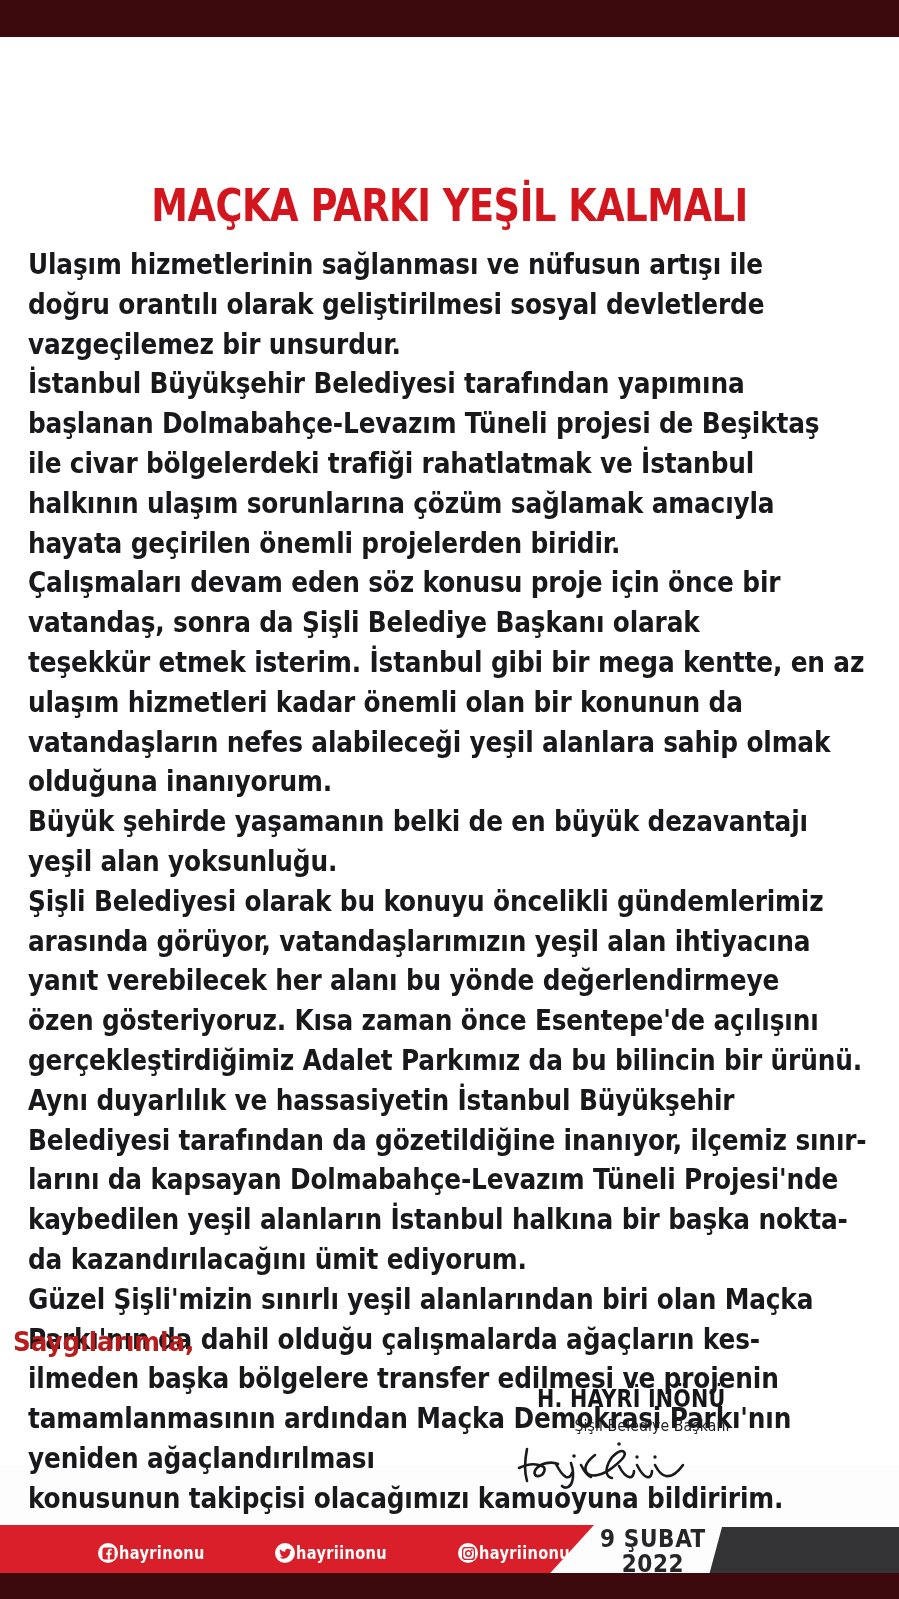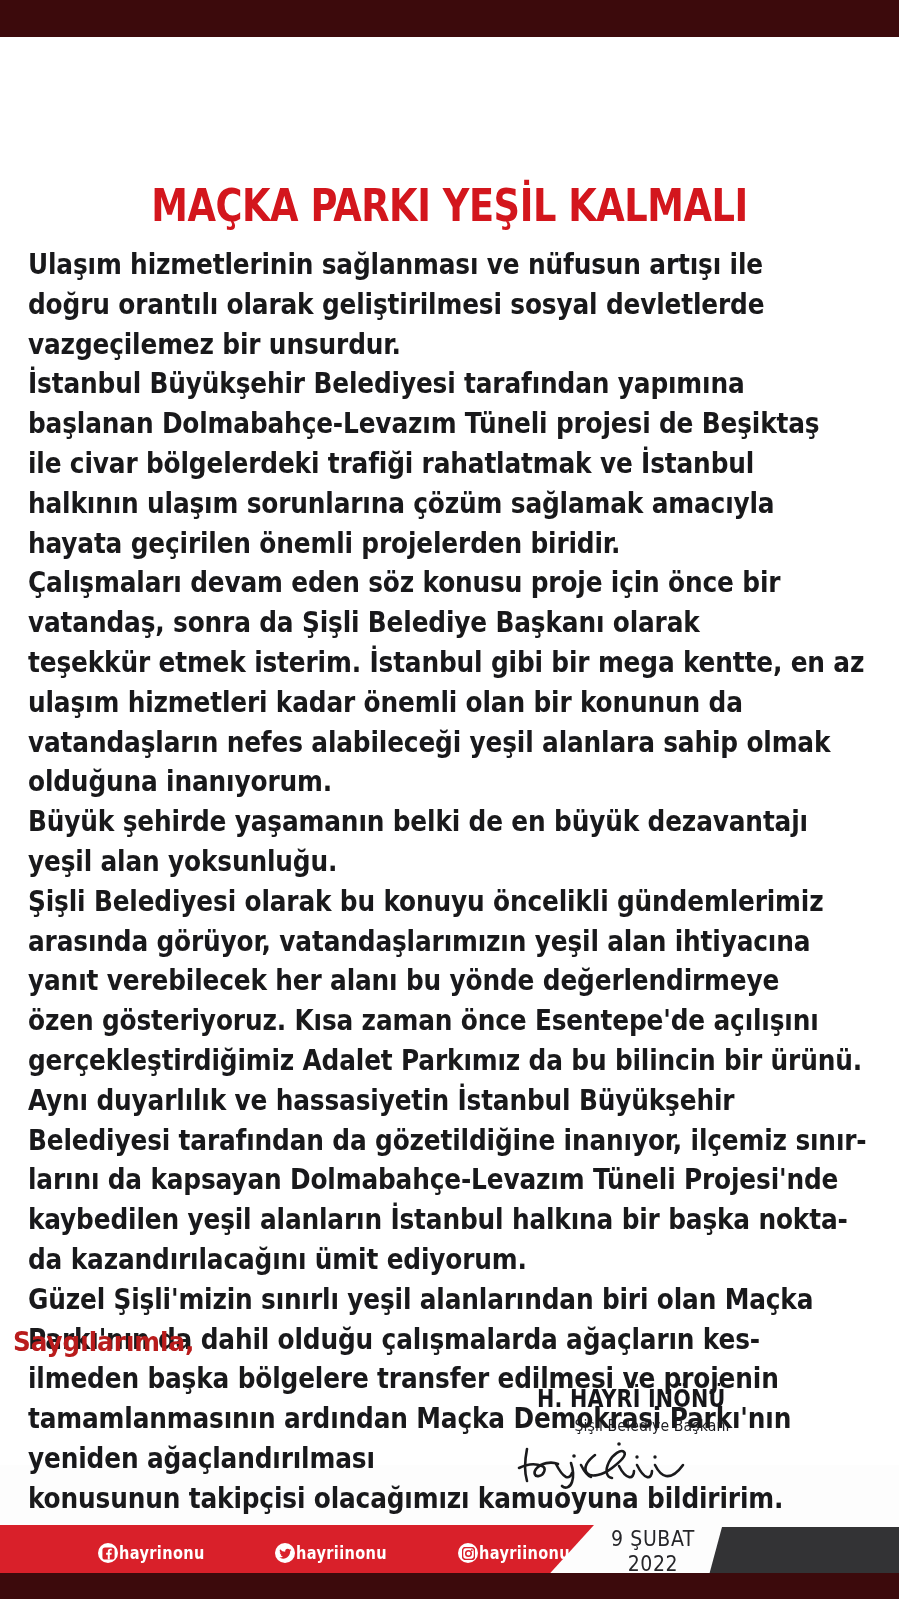--- a/index.html
+++ b/index.html
@@ -178,22 +178,22 @@
     transform-origin: left center;
   }
   .date-badge {
     position: absolute;
     left: 594px;
     top: 2px;
     width: 118px;
     text-align: center;
     color: #262629;
     font-family: "Liberation Sans Narrow", "DejaVu Sans Condensed", "Liberation Sans", sans-serif;
-    font-weight: 400;
-    font-size: 21px;
+    font-weight: 700;
+    font-size: 24px;
     line-height: 25px;
     letter-spacing: 0.6px;
   }
   .footer-dark {
     position: absolute;
     left: 708px;
     top: 2px;
     width: 200px;
     height: 52px;
     background: #333335;

